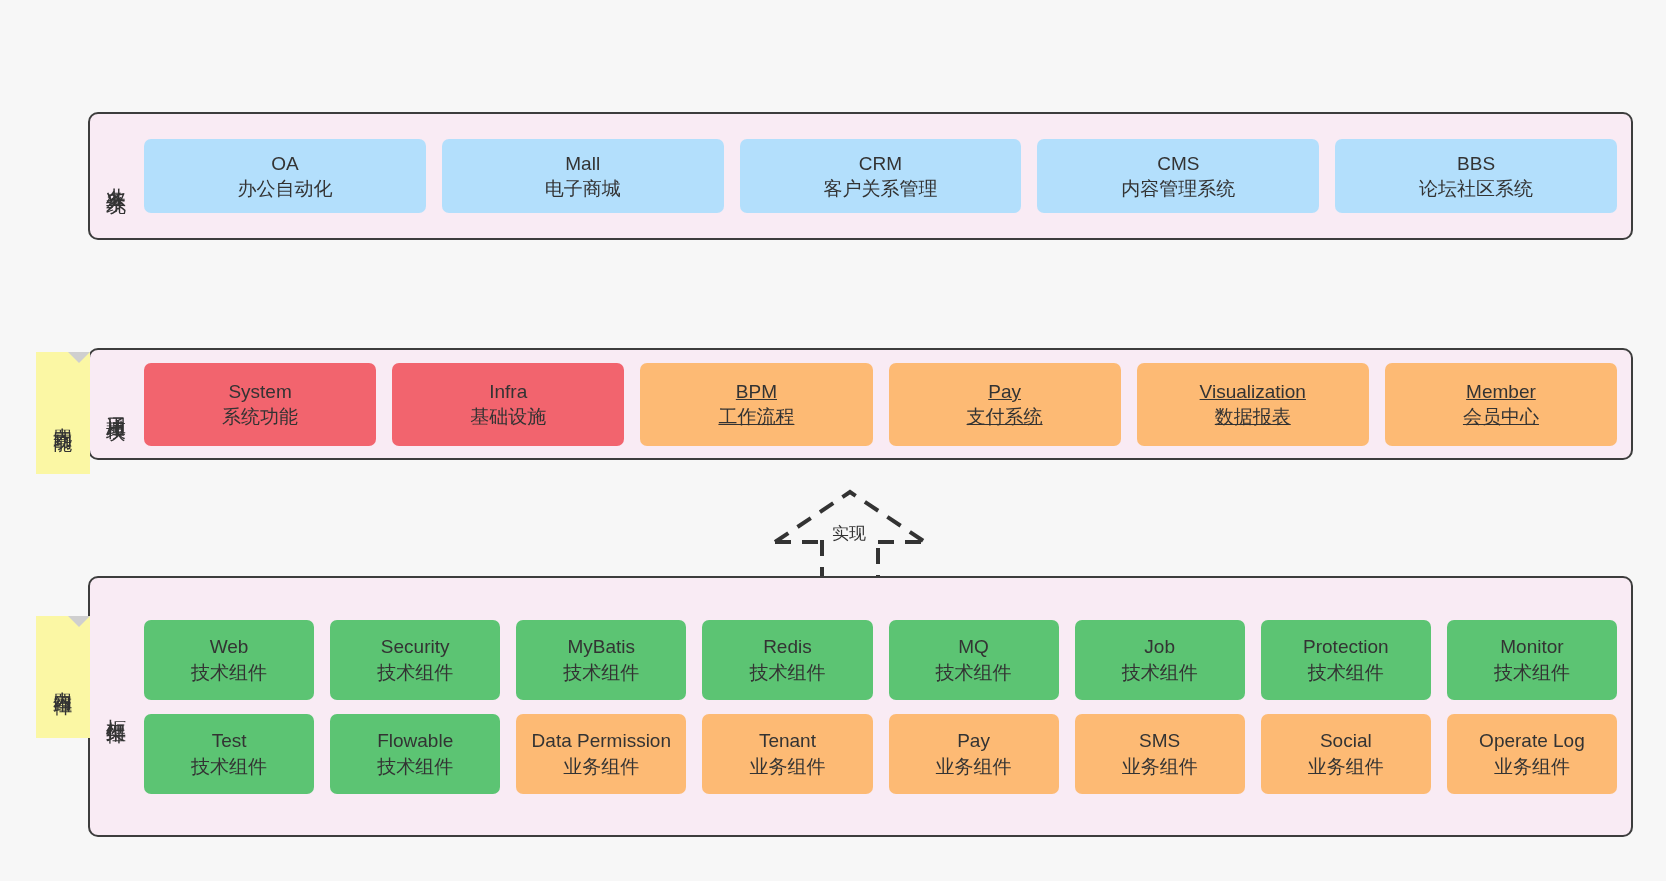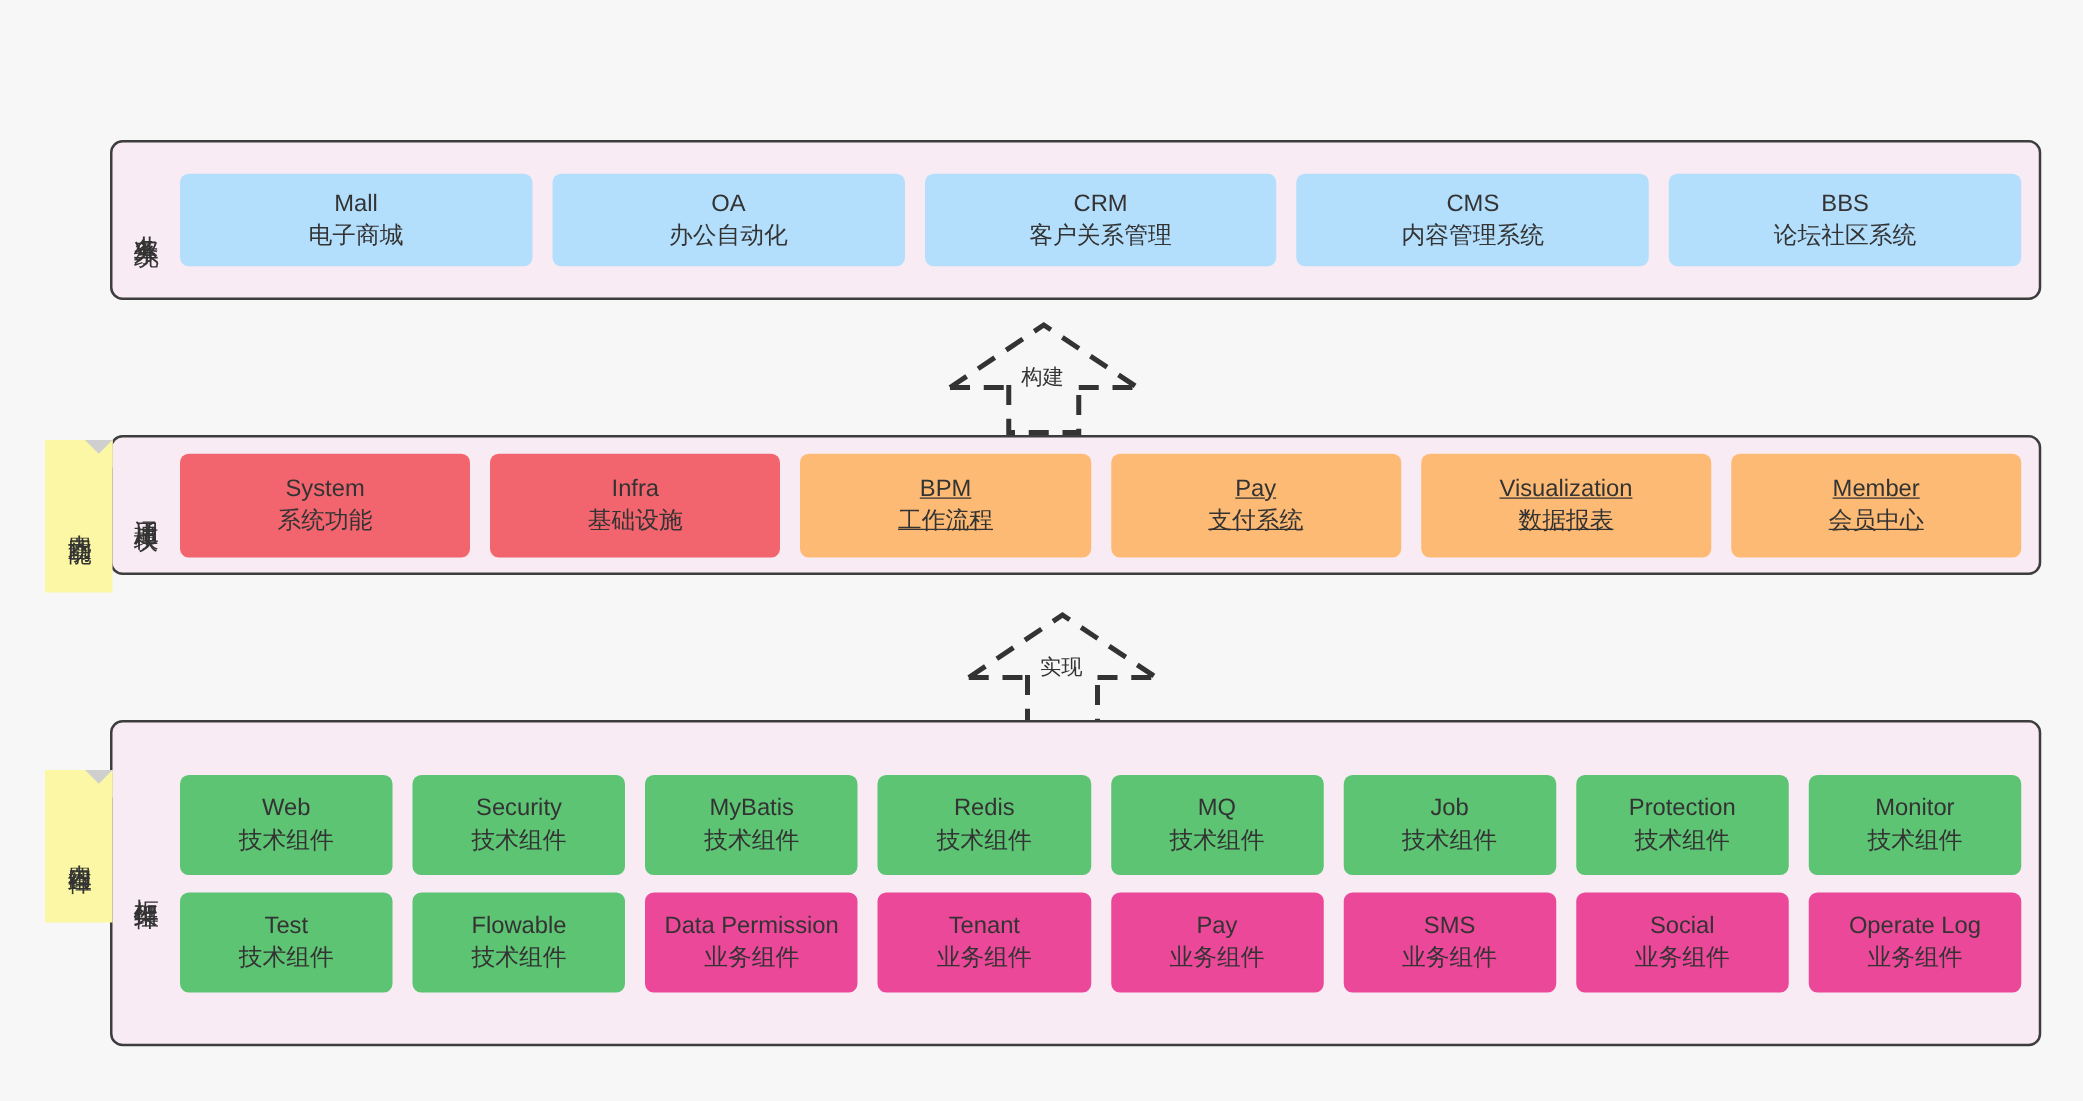--- a/index.html
+++ b/index.html
@@ -73,21 +73,21 @@
     user-select: none;
   }
   .node .en { display: block; }
   .node .cn { display: block; }
 
   
   .n-blue        { background: #b3dffc; }
   .n-red-strong  { background: #f2646e; }
   .n-red-light   { background: #fdba74; text-decoration: underline; }
   .n-green-strong{ background: #5cc473; }
-  .n-green-light { background: #ec4899; }
+  .n-green-light { background: #fdba74; }
 
   
   #layer-business { left: 88px;  top: 112px; width: 1545px; height: 128px; }
   #layer-business .node { height: 74px; }
 
   #layer-modules  { left: 88px;  top: 348px; width: 1545px; height: 112px; }
   #layer-modules .node { height: 83px; }
 
   #layer-framework{ left: 88px;  top: 576px; width: 1545px; height: 261px; }
   #layer-framework .node { height: 80px; }
@@ -152,52 +152,43 @@
 </head>
 <body>
 
 <div class="canvas">
 
   <div class="layer" id="layer-business">
     <div class="layer-title">业务系统</div>
     <div class="layer-body">
       <div class="row">
         <div class="node n-blue">
+          <span class="en">OA</span>
+          <span class="cn">办公自动化</span>
+        </div>
+        <div class="node n-blue">
           <span class="en">Mall</span>
           <span class="cn">电子商城</span>
         </div>
         <div class="node n-blue">
-          <span class="en">OA</span>
-          <span class="cn">办公自动化</span>
-        </div>
-        <div class="node n-blue">
           <span class="en">CRM</span>
           <span class="cn">客户关系管理</span>
         </div>
         <div class="node n-blue">
           <span class="en">CMS</span>
           <span class="cn">内容管理系统</span>
         </div>
         <div class="node n-blue">
           <span class="en">BBS</span>
           <span class="cn">论坛社区系统</span>
         </div>
       </div>
     </div>
   </div>
 
-  <div class="arrow" id="arrow-build">
-    <svg width="160" height="92" viewBox="0 0 160 92">
-      <polyline points="5,54 80,4 155,54" fill="none" stroke="#333333" stroke-width="4" stroke-dasharray="16 11" stroke-linecap="butt"></polyline>
-      <polyline points="52,52 52,90 108,90 108,52" fill="none" stroke="#333333" stroke-width="4" stroke-dasharray="16 11" stroke-linecap="butt"></polyline>
-      <line x1="5" y1="54" x2="52" y2="54" stroke="#333333" stroke-width="4" stroke-dasharray="16 11"></line>
-      <line x1="108" y1="54" x2="155" y2="54" stroke="#333333" stroke-width="4" stroke-dasharray="16 11"></line>
-    </svg>
-    <span class="label">构建</span>
-  </div>
 
   <div class="layer" id="layer-modules">
     <div class="layer-title">通用模块</div>
     <div class="layer-body">
       <div class="row">
         <div class="node n-red-strong">
           <span class="en">System</span>
           <span class="cn">系统功能</span>
         </div>
         <div class="node n-red-strong">

